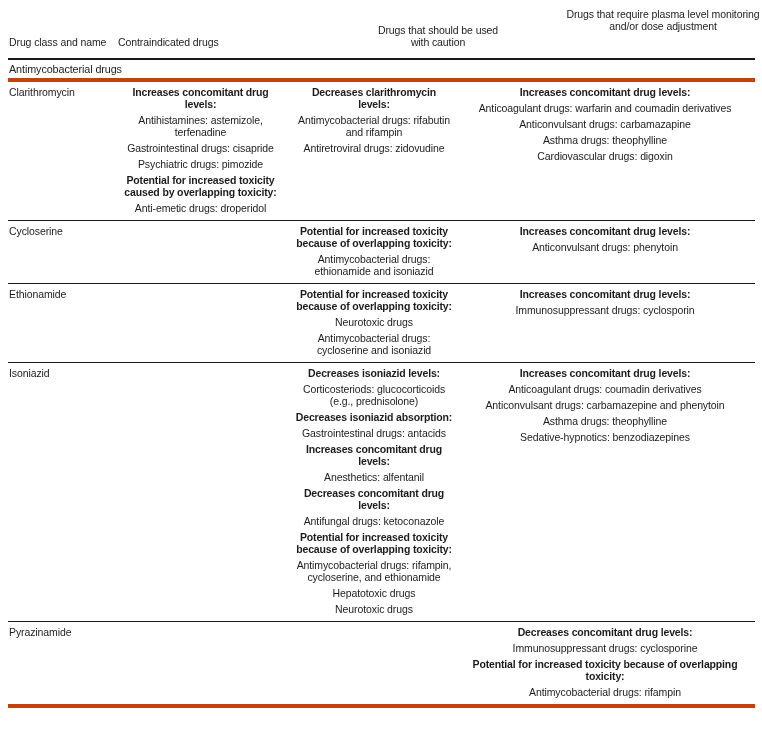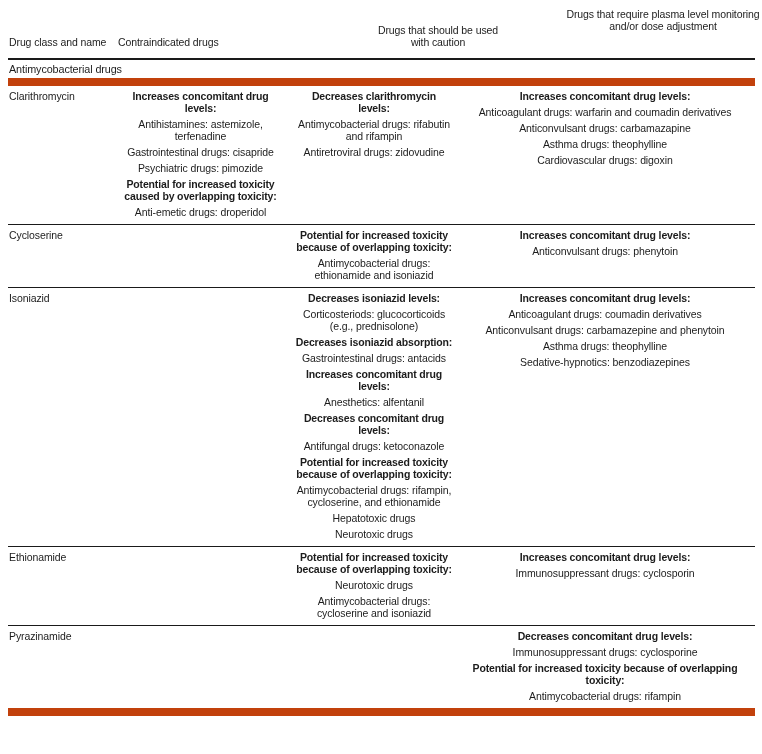--- a/index.html
+++ b/index.html
@@ -15,21 +15,21 @@
   thead th{font-weight:normal;vertical-align:bottom;padding:3px 0 10px;
            border-bottom:2px solid #1a1a1a;font-size:10.5px;line-height:12px;}
   th.h1{text-align:left;padding-left:1px;}
   th.h2{text-align:left;}
   th.h3 .hdrbox{width:140px;margin:0 -45px 0 auto;text-align:center;}
   th.h4 .hdrbox{width:196px;margin:0 -6px 16px auto;text-align:center;}
   tr.section-row td{font-size:10.8px;padding:3px 0 3px 1px;
                     border-bottom:2px solid #1a1a1a;}
   tbody td{vertical-align:top;border-bottom:1px solid #1a1a1a;
            padding:4px 10px 6px 0;}
-  tbody tr:last-child td{border-bottom:8px solid #c2410c;}
+  tbody tr:last-child td{border-bottom:4px solid #c2410c;}
   td.dcell{padding-left:1px;}
   td.ccell,td.mcell{padding-left:2px;}
   .para{margin:0 0 4px;text-align:center;}
   .para:last-child{margin-bottom:0;}
   .para.bold{font-weight:bold;letter-spacing:-0.15px;}
 </style>
 </head>
 <body>
 
 <div class="page">
@@ -88,20 +88,33 @@
           <td class="ccell">
             <div class="para bold">Potential for increased toxicity because of overlapping toxicity:</div>
             <div class="para">Antimycobacterial drugs: ethionamide and isoniazid</div>
           </td>
           <td class="mcell">
             <div class="para bold">Increases concomitant drug levels:</div>
             <div class="para">Anticonvulsant drugs: phenytoin</div>
           </td>
         </tr>
         <tr>
+          <td class="dcell">Ethionamide</td>
+          <td class="xcell"></td>
+          <td class="ccell">
+            <div class="para bold">Potential for increased toxicity because of overlapping toxicity:</div>
+            <div class="para">Neurotoxic drugs</div>
+            <div class="para">Antimycobacterial drugs: cycloserine and isoniazid</div>
+          </td>
+          <td class="mcell">
+            <div class="para bold">Increases concomitant drug levels:</div>
+            <div class="para">Immunosuppressant drugs: cyclosporin</div>
+          </td>
+        </tr>
+        <tr>
           <td class="dcell">Isoniazid</td>
           <td class="xcell"></td>
           <td class="ccell">
             <div class="para bold">Decreases isoniazid levels:</div>
             <div class="para">Corticosteriods: glucocorticoids (e.g., prednisolone)</div>
             <div class="para bold">Decreases isoniazid absorption:</div>
             <div class="para">Gastrointestinal drugs: antacids</div>
             <div class="para bold">Increases concomitant drug levels:</div>
             <div class="para">Anesthetics: alfentanil</div>
             <div class="para bold">Decreases concomitant drug levels:</div>
@@ -113,33 +126,20 @@
           </td>
           <td class="mcell">
             <div class="para bold">Increases concomitant drug levels:</div>
             <div class="para">Anticoagulant drugs: coumadin derivatives</div>
             <div class="para">Anticonvulsant drugs:  carbamazepine and phenytoin</div>
             <div class="para">Asthma drugs: theophylline</div>
             <div class="para">Sedative-hypnotics: benzodiazepines</div>
           </td>
         </tr>
         <tr>
-          <td class="dcell">Ethionamide</td>
-          <td class="xcell"></td>
-          <td class="ccell">
-            <div class="para bold">Potential for increased toxicity because of overlapping toxicity:</div>
-            <div class="para">Neurotoxic drugs</div>
-            <div class="para">Antimycobacterial drugs: cycloserine and isoniazid</div>
-          </td>
-          <td class="mcell">
-            <div class="para bold">Increases concomitant drug levels:</div>
-            <div class="para">Immunosuppressant drugs: cyclosporin</div>
-          </td>
-        </tr>
-        <tr>
           <td class="dcell">Pyrazinamide</td>
           <td class="xcell"></td>
           <td class="ccell"></td>
           <td class="mcell">
             <div class="para bold">Decreases concomitant drug levels:</div>
             <div class="para">Immunosuppressant drugs: cyclosporine</div>
             <div class="para bold">Potential for increased toxicity because of overlapping toxicity:</div>
             <div class="para">Antimycobacterial drugs: rifampin</div>
           </td>
         </tr>

